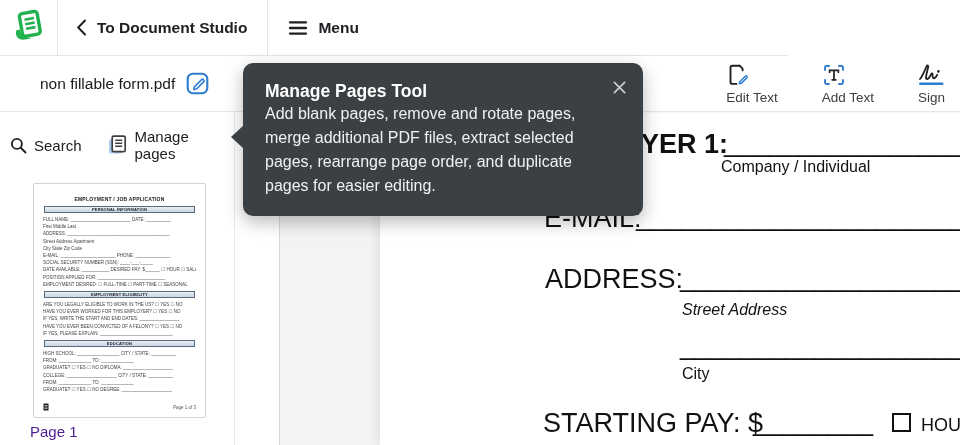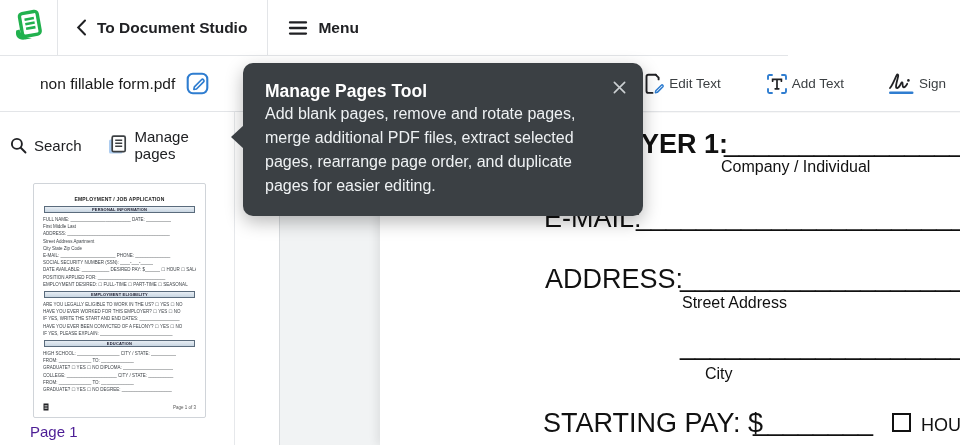--- a/index.html
+++ b/index.html
@@ -15,21 +15,21 @@
     border-right:1px solid #e3e5e8; cursor:pointer; }
   .back-nav span, .menu-btn span { font-size:15.5px; font-weight:600; color:#202124; }
   .menu-btn { display:flex; align-items:center; gap:10px; padding:12px 20px; cursor:pointer; }
 
   
   .docbar { position:absolute; left:0; top:56px; width:960px; height:56px; background:#fff;
     border-bottom:1px solid #e3e5e8; display:flex; align-items:center; z-index:9; }
   .filename-wrap { display:flex; align-items:center; gap:10px; padding-left:40px; }
   .filename { font-size:15.5px; font-weight:500; color:#1a1a1a; }
   .doc-actions { margin-left:auto; display:flex; align-items:center; gap:44px; padding-right:14px; }
-  .action-btn { display:flex; flex-direction:row; align-items:center; gap:3px; cursor:pointer; }
+  .action-btn { display:flex; flex-direction:column; gap:3px; cursor:pointer; }
   .action-btn .lbl { font-size:13.5px; color:#3c4043; }
 
   
   .sidebar { position:absolute; left:0; top:112px; width:280px; bottom:0; background:#fff;
     border-right:1px solid #d8dbde; z-index:5; }
   .sidebar-scroll-line { position:absolute; left:234px; top:0; bottom:0; width:1px; background:#e6e8eb; }
   .side-tools { display:flex; align-items:center; gap:24px; padding:16px 10px 0 10px; }
   .tool-item { display:flex; align-items:center; gap:7px; cursor:pointer; }
   .tool-item .lbl { font-size:15px; color:#202124; }
   .info-btn { display:flex; align-items:center; cursor:pointer; margin-left:-6px; }
@@ -151,24 +151,24 @@
 <div class="page">
   <span class="doc-el f-big" style="left:165px; top:16px; font-weight:700;">EMPLOYER 1:</span>
   <span class="doc-el f-big" style="left:344px; top:14px;">___________________</span>
   <span class="doc-el f-big" style="left:164px; top:90px;">E-MAIL:</span>
 
   <span class="doc-el f-sub" style="left:341px; top:45px;">Company / Individual</span>
   <span class="doc-el f-big" style="left:256px; top:88px;">________________________</span>
 
   <span class="doc-el f-big" style="left:165px; top:151px;">ADDRESS:</span>
   <span class="doc-el f-big" style="left:300px; top:149px;">____________________</span>
-  <span class="doc-el f-sub" style="left:302px; top:181px;">Street Address</span>
+  <span class="doc-el f-sub" style="left:302px; top:188px;font-style:italic;">Street Address</span>
 
   <span class="doc-el f-big" style="left:300px; top:217px;">____________________</span>
-  <span class="doc-el f-sub" style="left:302px; top:252px;margin-left:23px;">City</span>
+  <span class="doc-el f-sub" style="left:302px; top:252px;">City</span>
 
   <span class="doc-el f-big" style="left:163px; top:295px;">STARTING PAY: $</span>
   <span class="doc-el f-big" style="left:373px; top:293px;">________</span>
   <div class="doc-checkbox" style="left:512px; top:300px;"></div>
   <span class="doc-el" style="left:541px; top:302px; font-size:18px;">HOURLY</span>
 </div>
 
 <div class="sidebar">
   <div class="sidebar-scroll-line"></div>
   <div class="side-tools">

